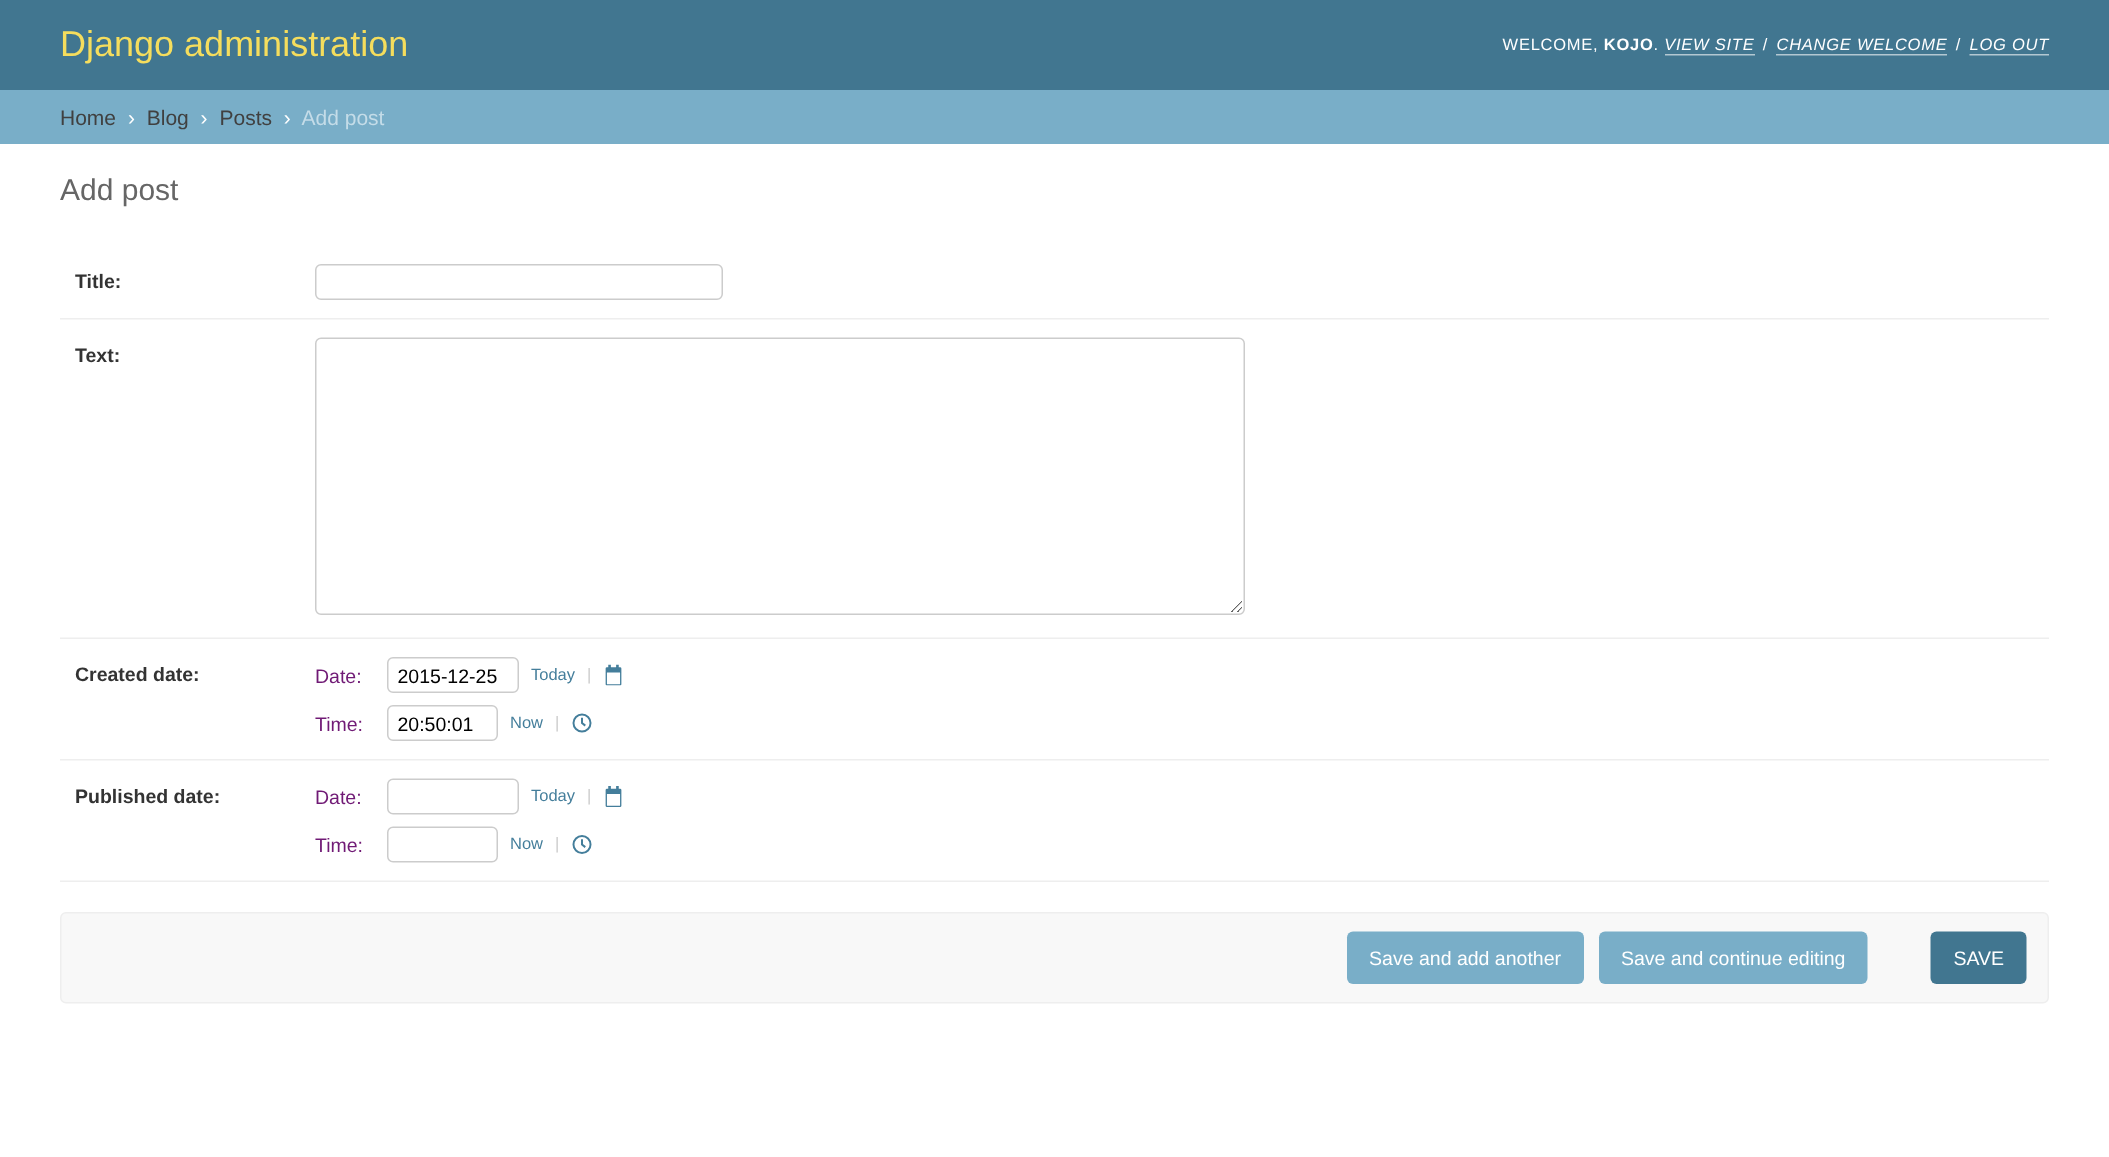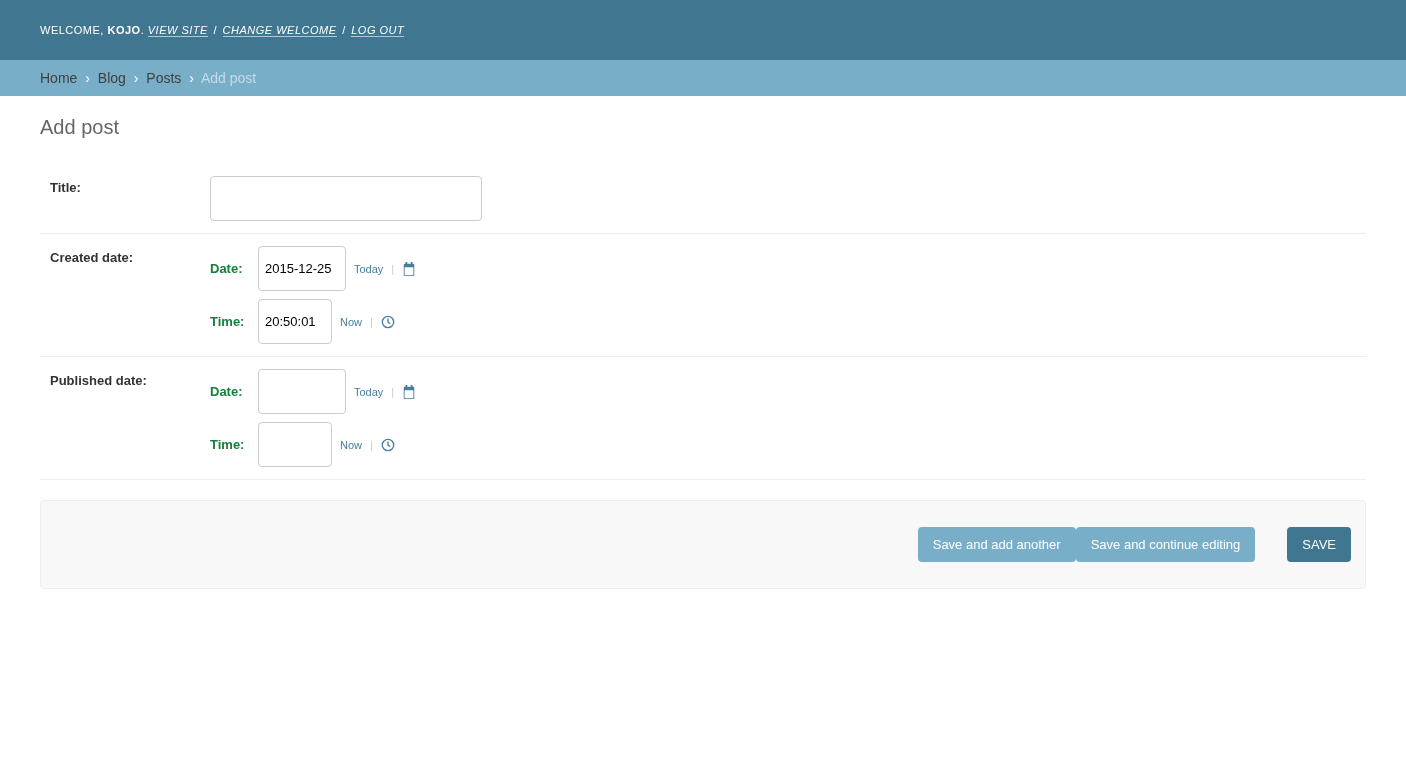--- a/index.html
+++ b/index.html
@@ -93,21 +93,21 @@
   font-size: 13px;
   width: 85px;
   background: #fff;
 }
 select.focused {
   outline: 2px solid #5b9dd9;
   outline-offset: 0;
   border-color: #5b9dd9;
 }
 input[type="text"] {
-  height: 45px;
+  height: 24px;
   border: 1px solid #ccc;
   border-radius: 4px;
   padding: 4px 6px;
   font-size: 13px;
 }
 input.title-input { width: 272px; }
 input.date-input { width: 88px; }
 input.time-input { width: 74px; }
 textarea {
   width: 620px;
@@ -131,60 +131,62 @@
 }
 
 .datetime-block .dt-line {
   display: flex;
   align-items: center;
   margin-bottom: 8px;
   gap: 8px;
 }
 .datetime-block .dt-line:last-child { margin-bottom: 0; }
 .datetime-block .dt-label {
-  font-weight: bold;
-  font-size: 13px;
-  color: #15803d;
+  font-weight: normal;
+  font-size: 13px;
+  color: #701a75;
   width: 40px;
 }
 .dt-shortcut {
   font-size: 11px;
   color: #447e9b;
   cursor: pointer;
 }
 .dt-sep {
   font-size: 11px;
   color: #ccc;
 }
 
 
 .submit-row {
   background: #f8f8f8;
   border: 1px solid #eee;
   border-radius: 4px;
-  padding: 26px 14px;
+  padding: 12px 14px;
   margin-top: 20px;
   display: flex;
   justify-content: flex-end;
+  gap: 10px;
 }
 .submit-row button {
   border: none;
   border-radius: 4px;
   padding: 10px 15px;
   font-size: 13px;
   cursor: pointer;
   color: #fff;
 }
 .btn-secondary { background: #79aec8; }
 .btn-primary { background: #417690; font-weight: 400; margin-left: 32px; }
 </style>
 </head>
 <body>
 
 <div class="header">
+  <div class="branding">Django administration</div>
   <div class="user-tools">
     <span>WELCOME,</span>
     <strong>KOJO</strong><span>.</span>
     <a href="#">VIEW SITE</a>
     <span class="sep">/</span>
     <a href="#">CHANGE WELCOME</a>
     <span class="sep">/</span>
     <a href="#">LOG OUT</a>
   </div>
 </div>
@@ -205,20 +207,26 @@
   <fieldset>
 
 
     <div class="form-row">
       <label class="field-label">Title:</label>
       <div class="field-body">
         <input type="text" class="title-input" value="" style="">
       </div>
     </div>
 
+    <div class="form-row">
+      <label class="field-label">Text:</label>
+      <div class="field-body">
+        <textarea style=""></textarea>
+      </div>
+    </div>
 
     <div class="form-row">
       <label class="field-label">Created date:</label>
       <div class="field-body datetime-block">
         <div class="dt-line">
           <span class="dt-label">Date:</span>
           <input type="text" class="date-input" value="2015-12-25" style="">
           <span class="dt-shortcut">Today</span>
           <span class="dt-sep">|</span>
           <span class="icon-btn">

